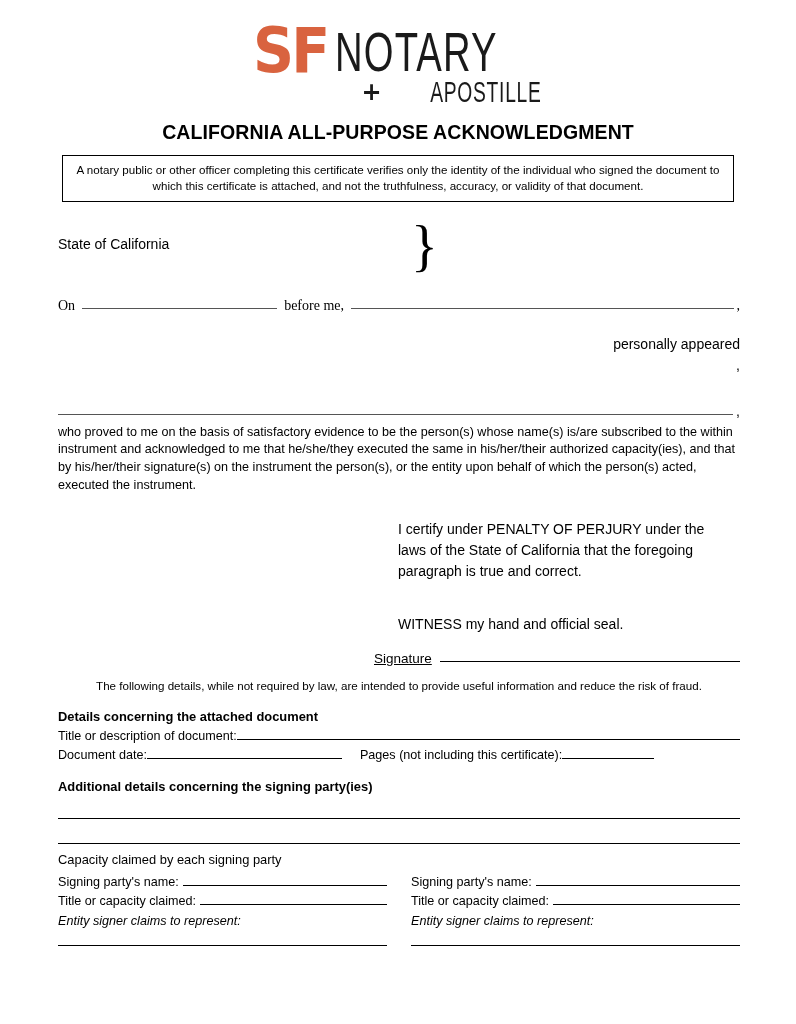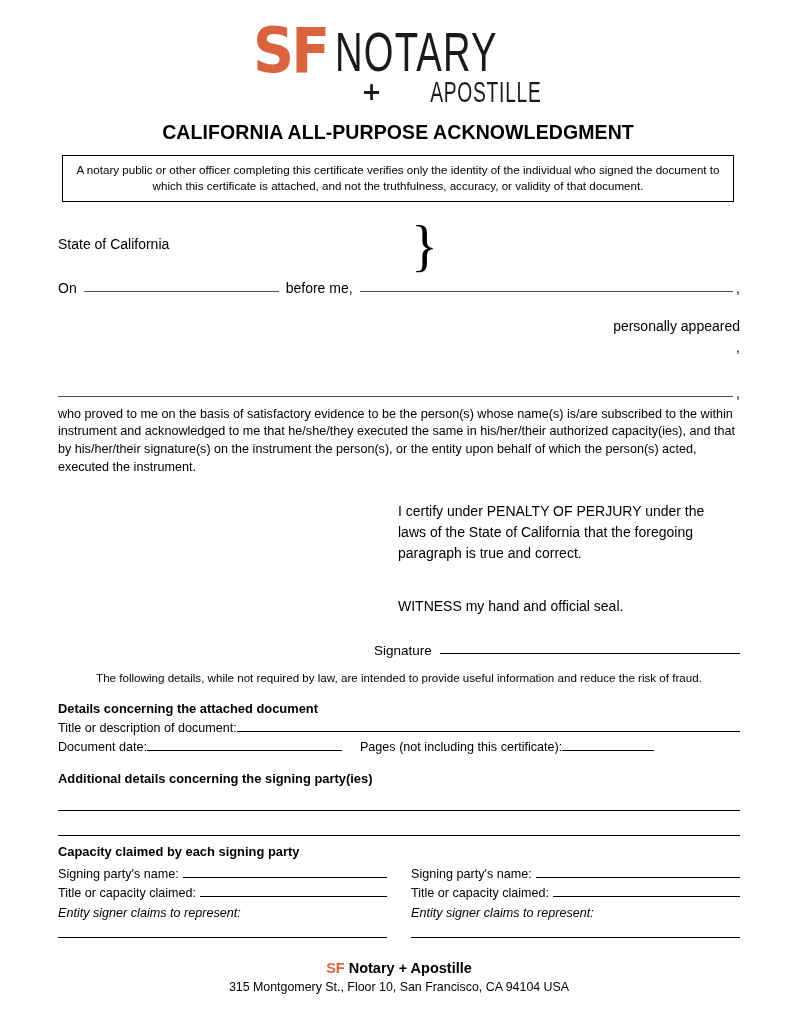--- a/index.html
+++ b/index.html
@@ -134,22 +134,23 @@
     left: 353px;
     top: -8px;
     font-size: 56px;
     font-family: "Liberation Serif", serif;
     line-height: 1;
     font-weight: 300;
   }
 
   .onrow {
     display: flex;
-    align-items: flex-end;
     font-size: 14px;
+    margin-top: 18px;
+    font-family: Liberation Serif, serif;
   }
   .onrow .rule-a {
     width: 195px;
     border-bottom: 1.3px solid #555;
     margin: 0 7px 4px 7px;
     height: 10px;
   }
   .onrow .rule-b {
     flex: 1;
     border-bottom: 1.3px solid #555;
@@ -199,23 +200,24 @@
     font-size: 14px;
     line-height: 1.5;
     width: 320px;
   }
   .certify p { margin: 0; }
   .certify .p2 { margin-top: 32px; }
 
   .sig-row {
     display: flex;
     align-items: flex-end;
-    margin-top: 26px;
+    margin-top: 16px;
     margin-left: 316px;
     font-size: 13.5px;
+    text-decoration: underline;
   }
   .sig-row .rule {
     flex: 1;
     border-bottom: 1.7px solid #000;
     margin: 0 0 4px 8px;
     height: 10px;
   }
 
   
   .divider {
@@ -277,21 +279,21 @@
 
   .blank-rule {
     border-bottom: 1.5px solid #000;
     height: 20px;
     margin-top: 4px;
   }
 
   
   .cap-head {
     font-size: 12.9px;
-    font-weight: bold;
+    font-weight: normal;
     margin-top: 8px;
   }
   .cap-cols {
     display: flex;
     margin-top: 3px;
   }
   .cap-col {
     flex: 1;
   }
   .cap-col.right { margin-left: 24px; }
@@ -443,22 +445,15 @@
           <span class="rule"></span>
         </div>
         <div class="cap-row plain">
           <span class="lbl">Entity signer claims to represent:</span>
         </div>
         <div class="cap-bottom-rule"></div>
       </div>
 
     </div>
 
-    <div class="footer">
-      <div class="f-brand">
-        <span class="sf">SF</span><span> Notary + Apostille</span>
-      </div>
-      <div class="f-addr">315 Montgomery St., Floor 10, San Francisco, CA 94104 USA</div>
-
-    </div>
 
   </div>
 </div>
 
 </body></html>

